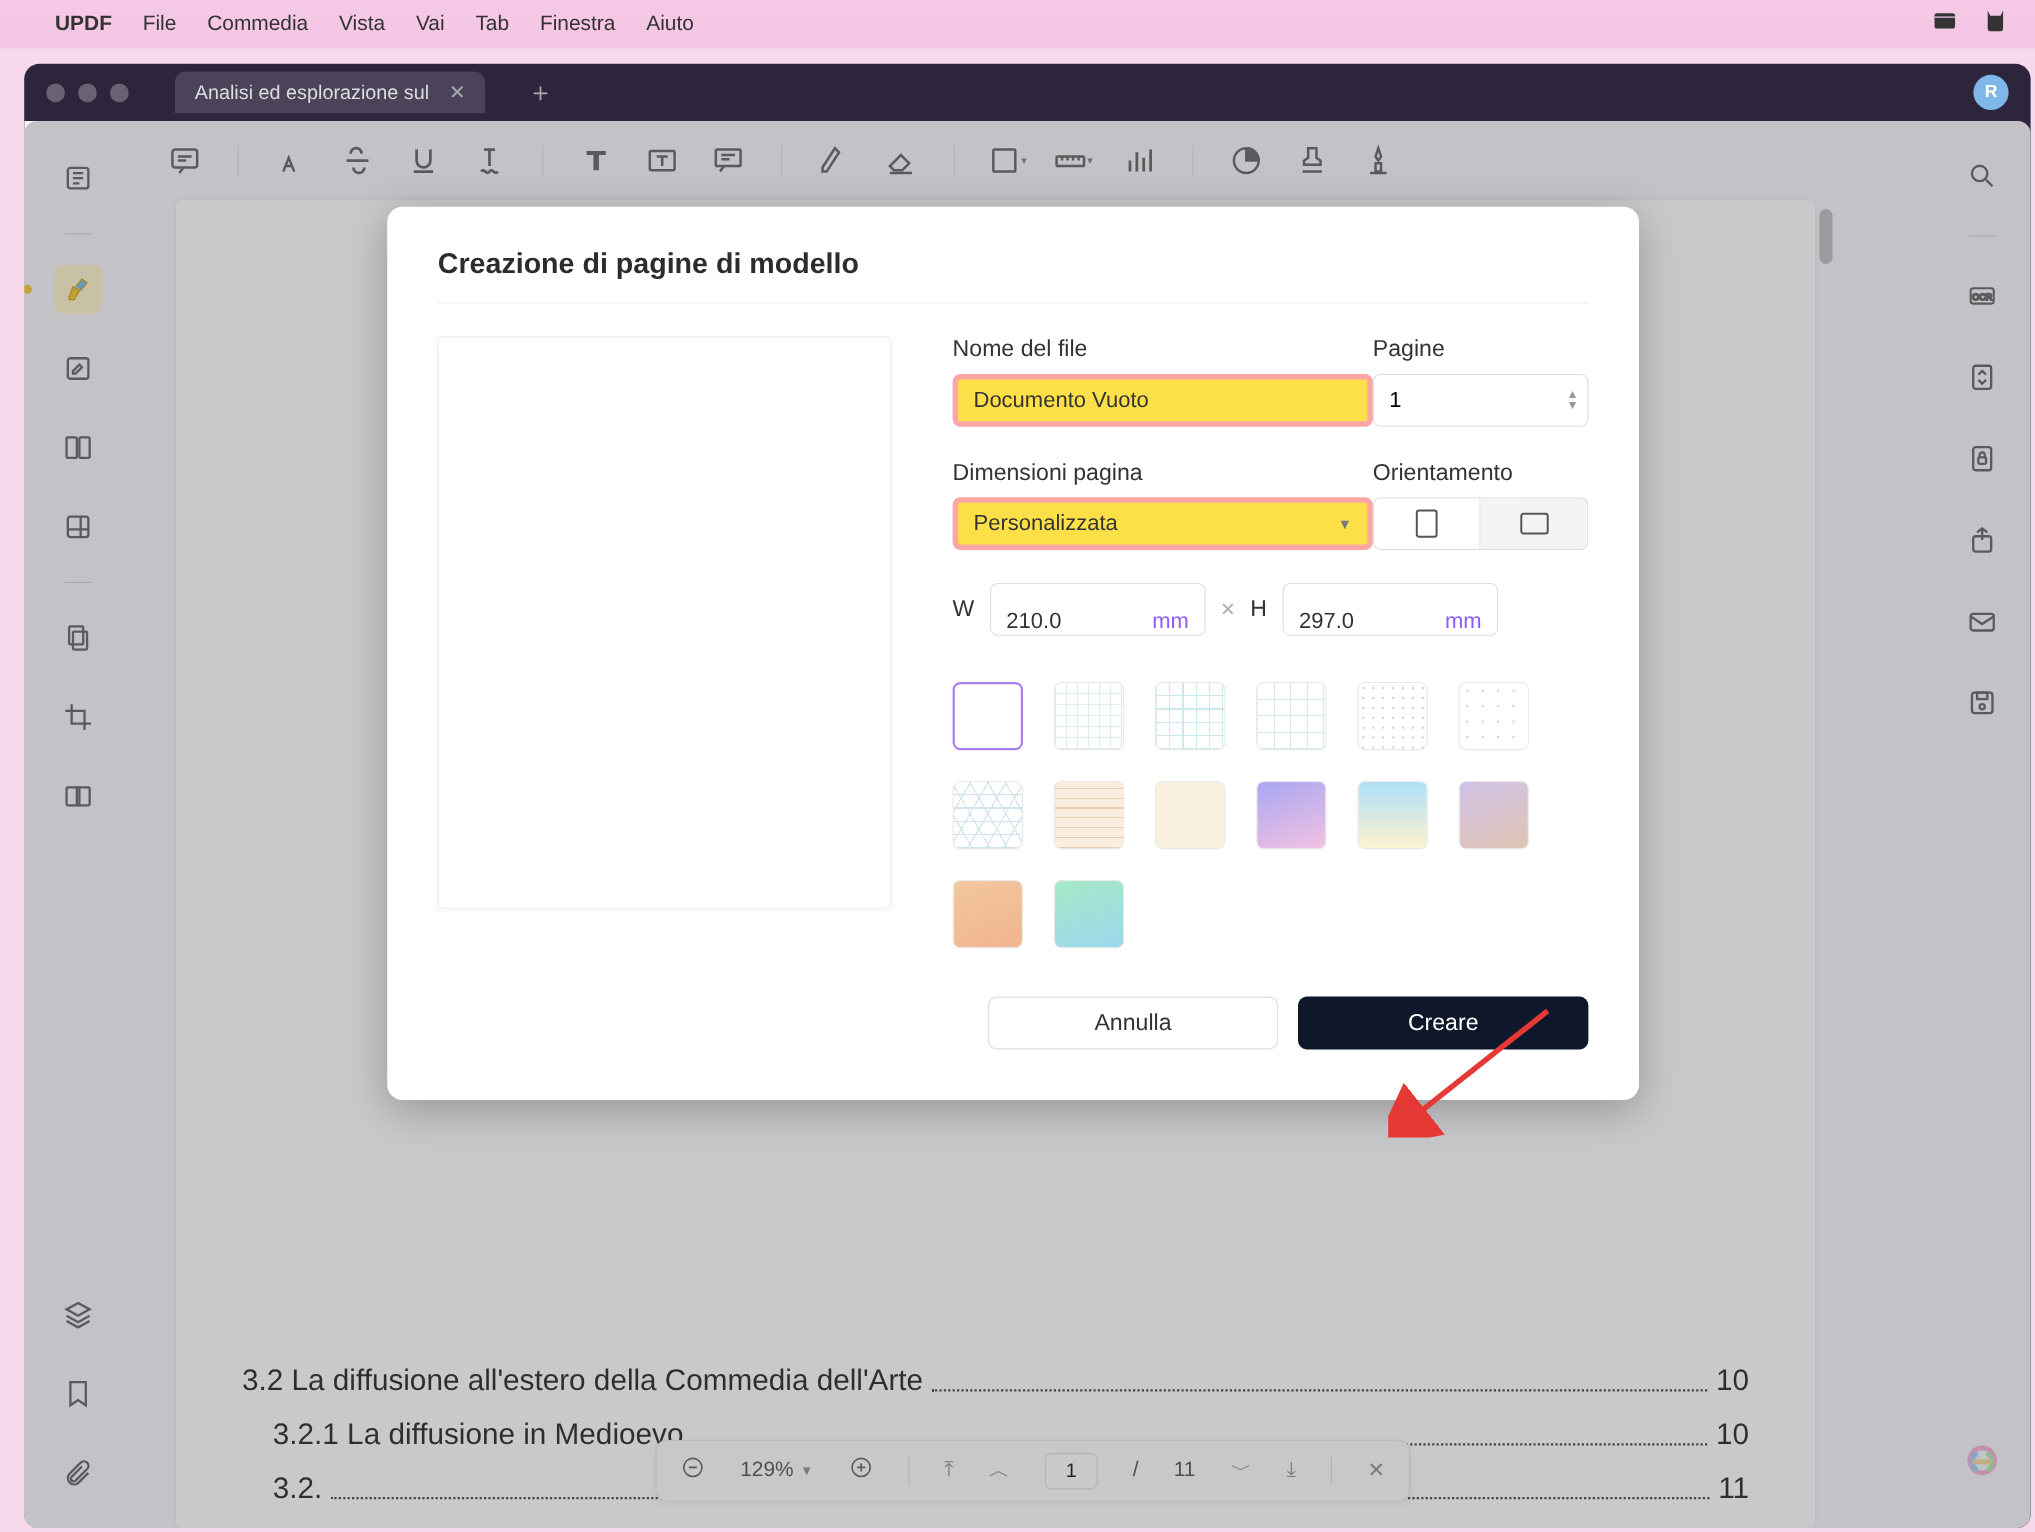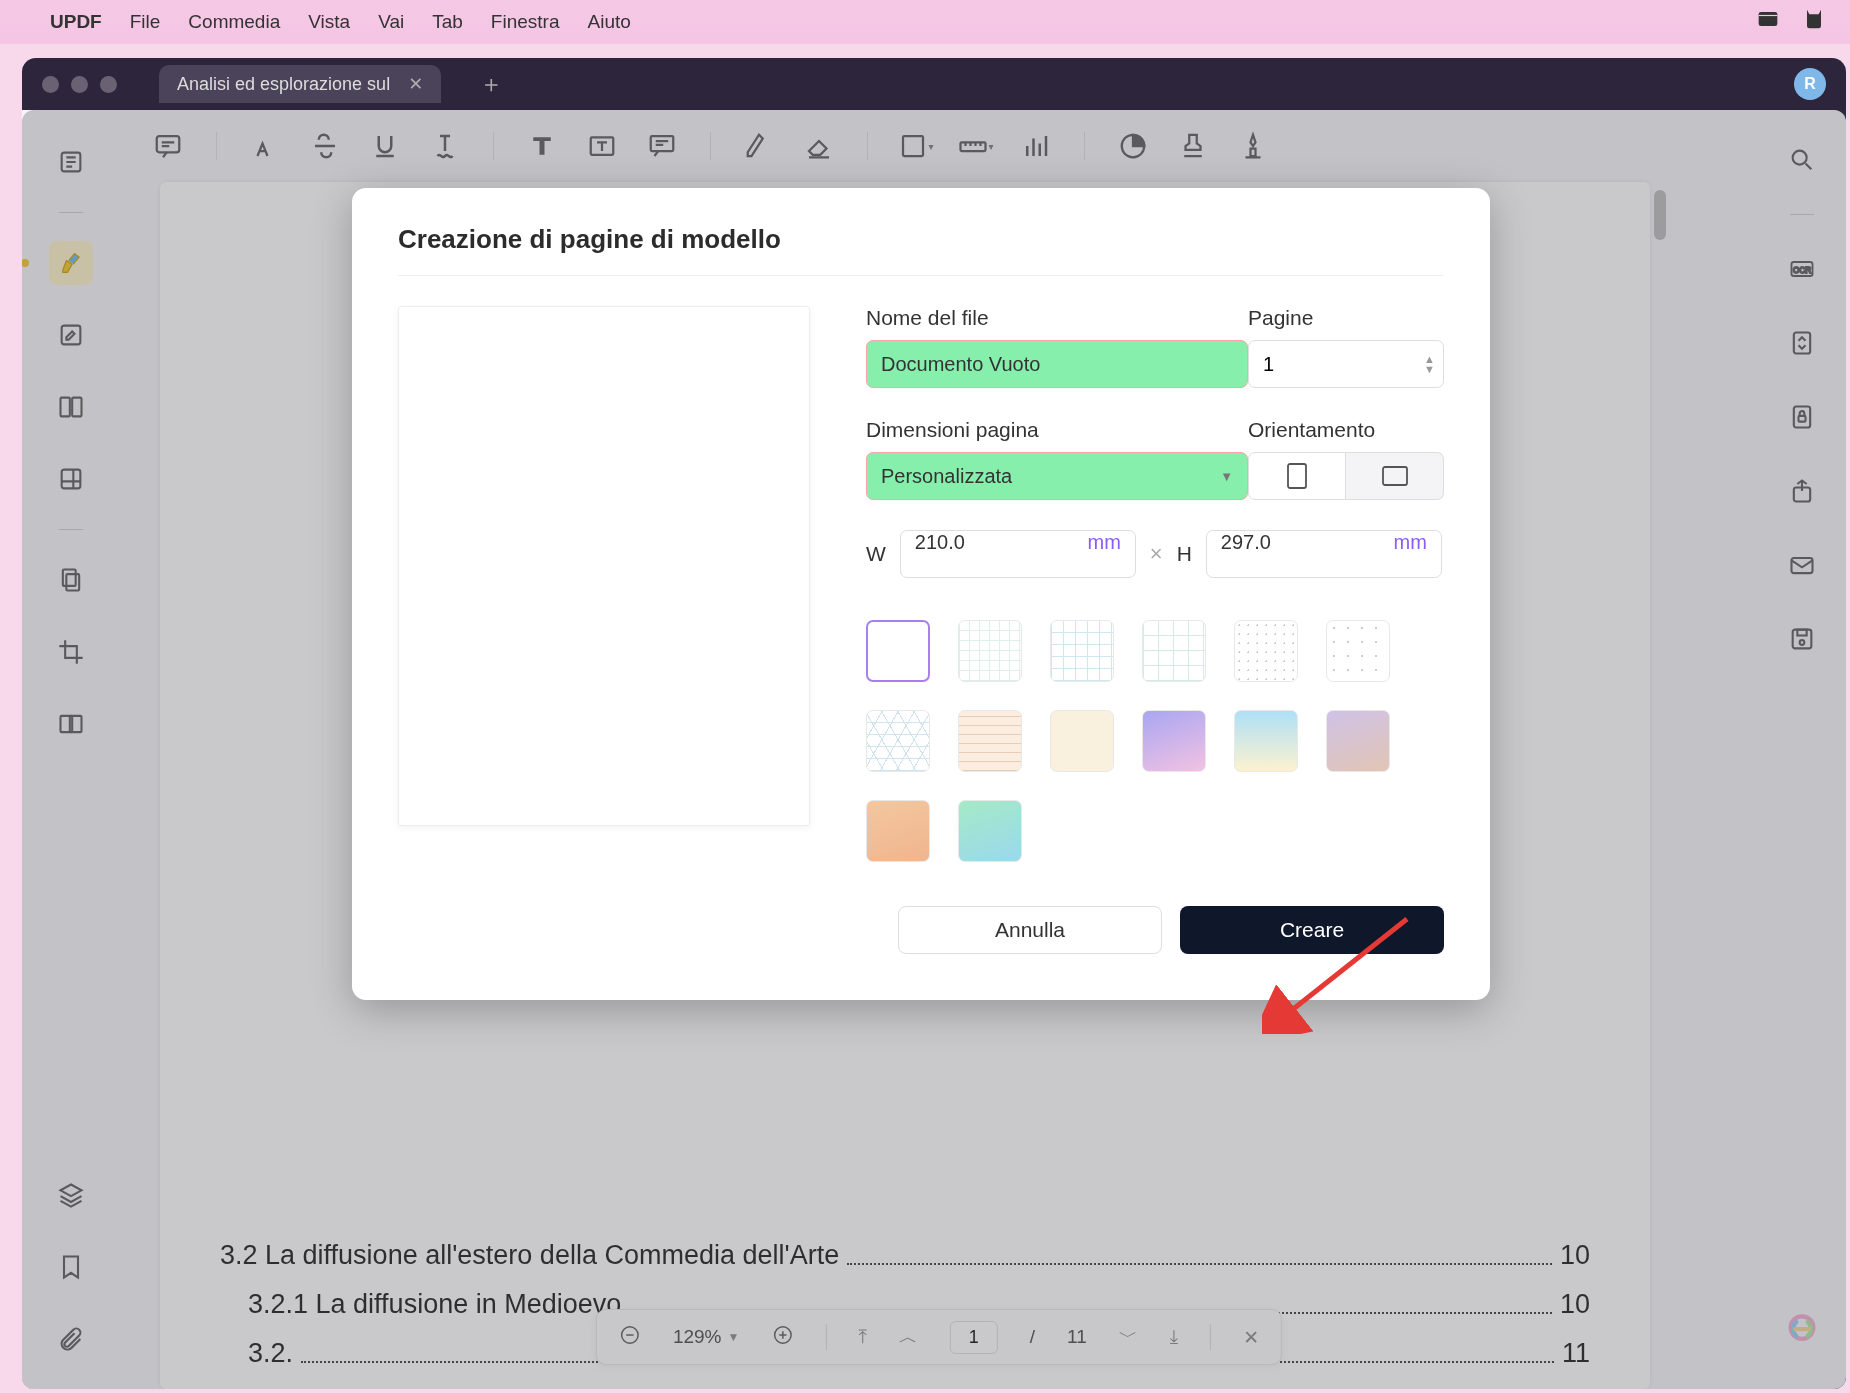--- a/index.html
+++ b/index.html
@@ -57,30 +57,30 @@
 .modal { position: absolute; top: 130px; left: 330px; width: 1138px; background: #fff; border-radius: 14px; box-shadow: 0 10px 40px rgba(0,0,0,0.25); padding: 36px 46px 46px 46px; }
 .modal h2 { font-size: 26px; font-weight: 600; color: #2c2c2c; margin-bottom: 20px; }
 .modal hr { border: none; border-top: 1px solid #eee; margin-bottom: 30px; }
 .modal-body { display: flex; gap: 56px; }
 .preview-pane { width: 412px; height: 520px; background: #fff; border: 1px solid #eee; border-radius: 4px; box-shadow: 0 2px 6px rgba(0,0,0,0.05); }
 .form-pane { flex: 1; }
 .form-row { display: flex; margin-bottom: 30px; }
 .form-group { display: flex; flex-direction: column; gap: 10px; }
 .form-group label { font-size: 21px; color: #333; font-weight: 500; }
 .form-group.f1 { flex: 1; }
-.text-input, .select-input { height: 48px; border: 1px solid #fca5a5; border-radius: 7px; padding: 0 14px; font-size: 20px; color: #333; background: #86efac; }
+.text-input, .select-input { height: 48px; border: 5px solid #fca5a5; border-radius: 7px; padding: 0 14px; font-size: 20px; color: #333; background: #fde047; }
 .select-input { display:flex; align-items:center; justify-content:space-between; }
 .spinner-input { width: 196px; height: 48px; border: 1px solid #ddd; border-radius: 7px; display: flex; align-items: center; padding: 0 14px; font-size: 20px; position: relative; }
 .spinner-input .spin-btns { position:absolute; right:8px; display:flex; flex-direction:column; color:#999; font-size:11px; line-height:10px;}
 .orient-group { display: flex; gap: 0; }
 .orient-btn { width: 98px; height: 48px; border: 1px solid #ddd; display: flex; align-items: center; justify-content: center; background:#fff; }
 .orient-btn:first-child { border-radius: 7px 0 0 7px; }
 .orient-btn:last-child { border-radius: 0 7px 7px 0; border-left: none; background:#f4f4f6;}
 .dim-row { display: flex; align-items: center; gap: 14px; font-size: 21px; color:#333; }
-.dim-input { width: 236px; height: 48px; border: 1px solid #ddd; border-radius: 7px; display: flex; align-items: flex-start; padding: 0 14px; font-size: 20px; justify-content: space-between; }
+.dim-input { width: 196px; height: 48px; border: 1px solid #ddd; border-radius: 7px; display: flex; align-items: flex-end; padding: 0 14px; font-size: 20px; justify-content: space-between; }
 .dim-input .unit { color: #8b5cf6; }
 .dim-x { color: #aaa; font-size: 22px; }
 
 .style-grid { display: grid; grid-template-columns: repeat(6, 64px); gap: 28px 28px; margin-top: 12px; }
 .style-swatch { width: 64px; height: 62px; border-radius: 7px; border: 1px solid #e8e8e8; }
 .style-swatch.selected { border: 2px solid #a87fef; }
 .sw-blank { background: #fff; }
 .sw-grid1 { background: repeating-linear-gradient(0deg,#dff0e8 0 1px,transparent 1px 10px), repeating-linear-gradient(90deg,#dff0e8 0 1px,transparent 1px 10px); }
 .sw-grid2 { background: repeating-linear-gradient(0deg,#cde8ee 0 1px,transparent 1px 12px), repeating-linear-gradient(90deg,#cde8ee 0 1px,transparent 1px 12px); }
 .sw-grid3 { background: repeating-linear-gradient(0deg,#d5ece2 0 1px,transparent 1px 15px), repeating-linear-gradient(90deg,#d5ece2 0 1px,transparent 1px 15px); }

